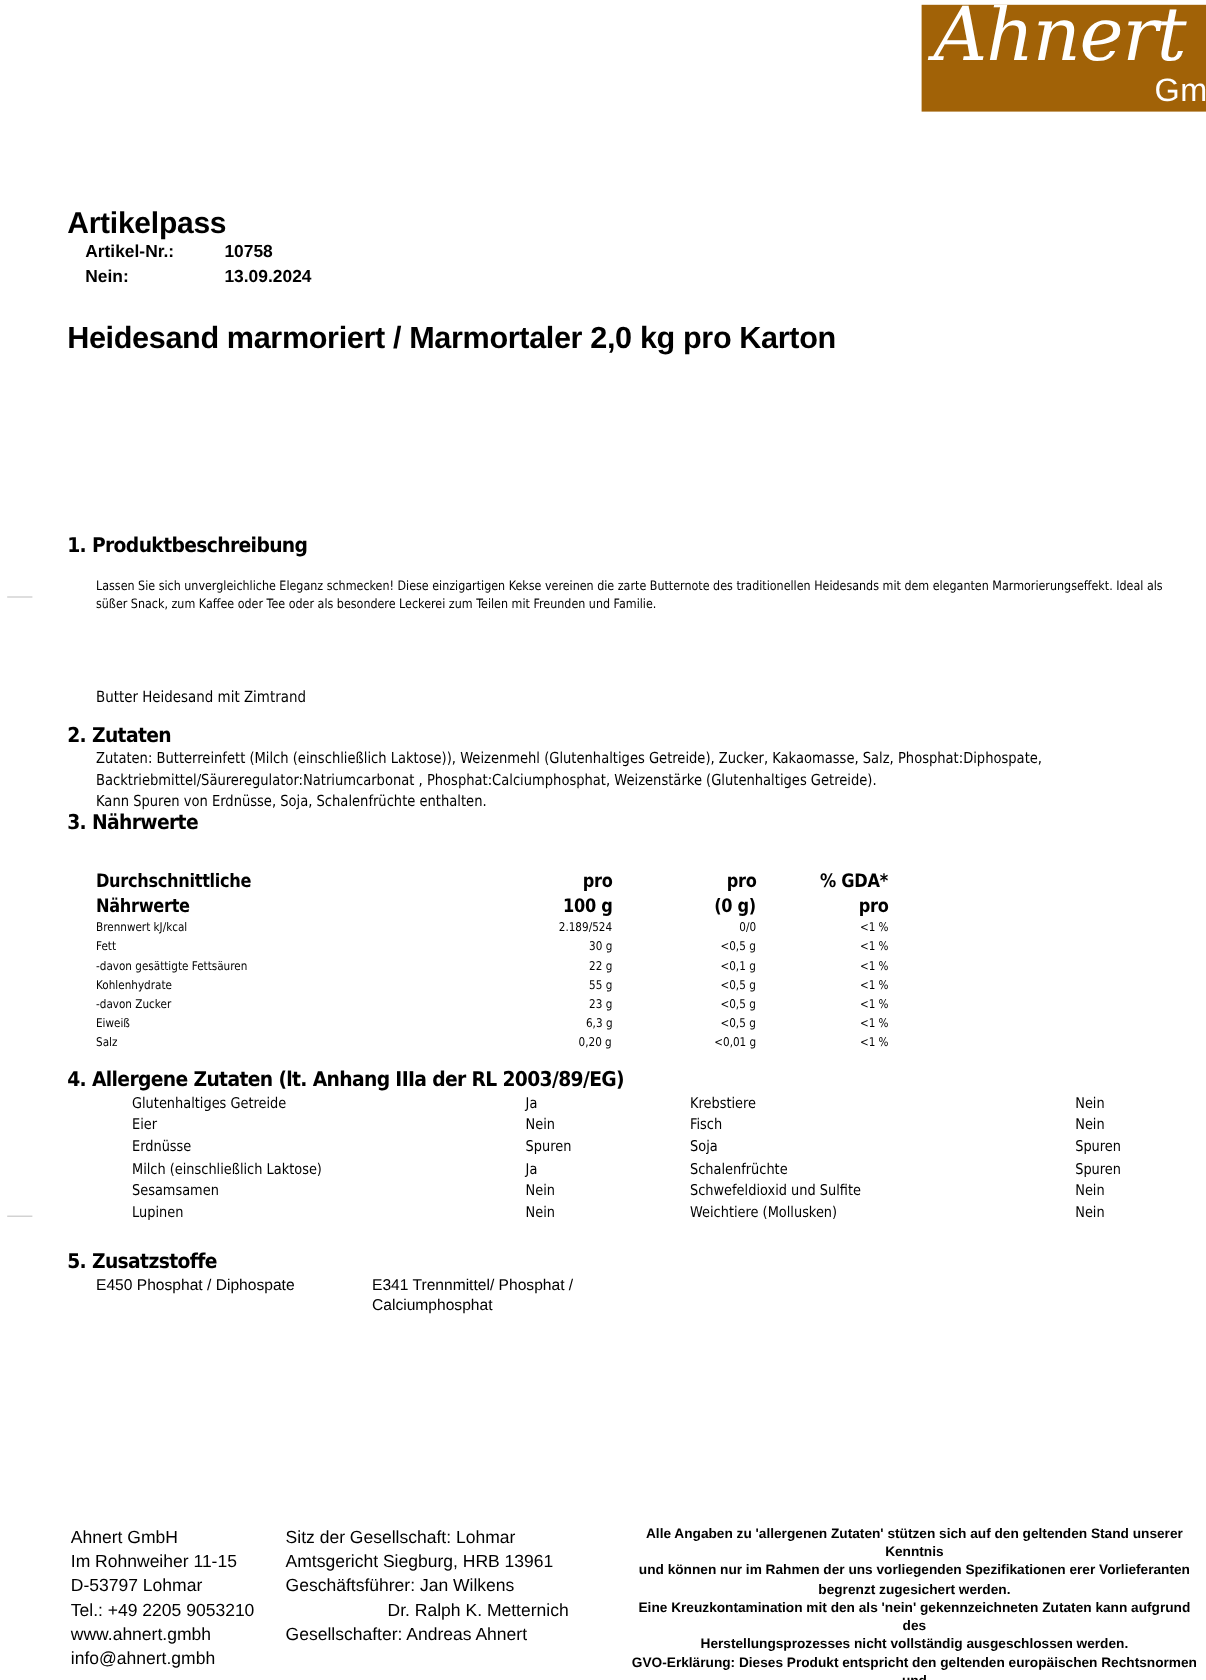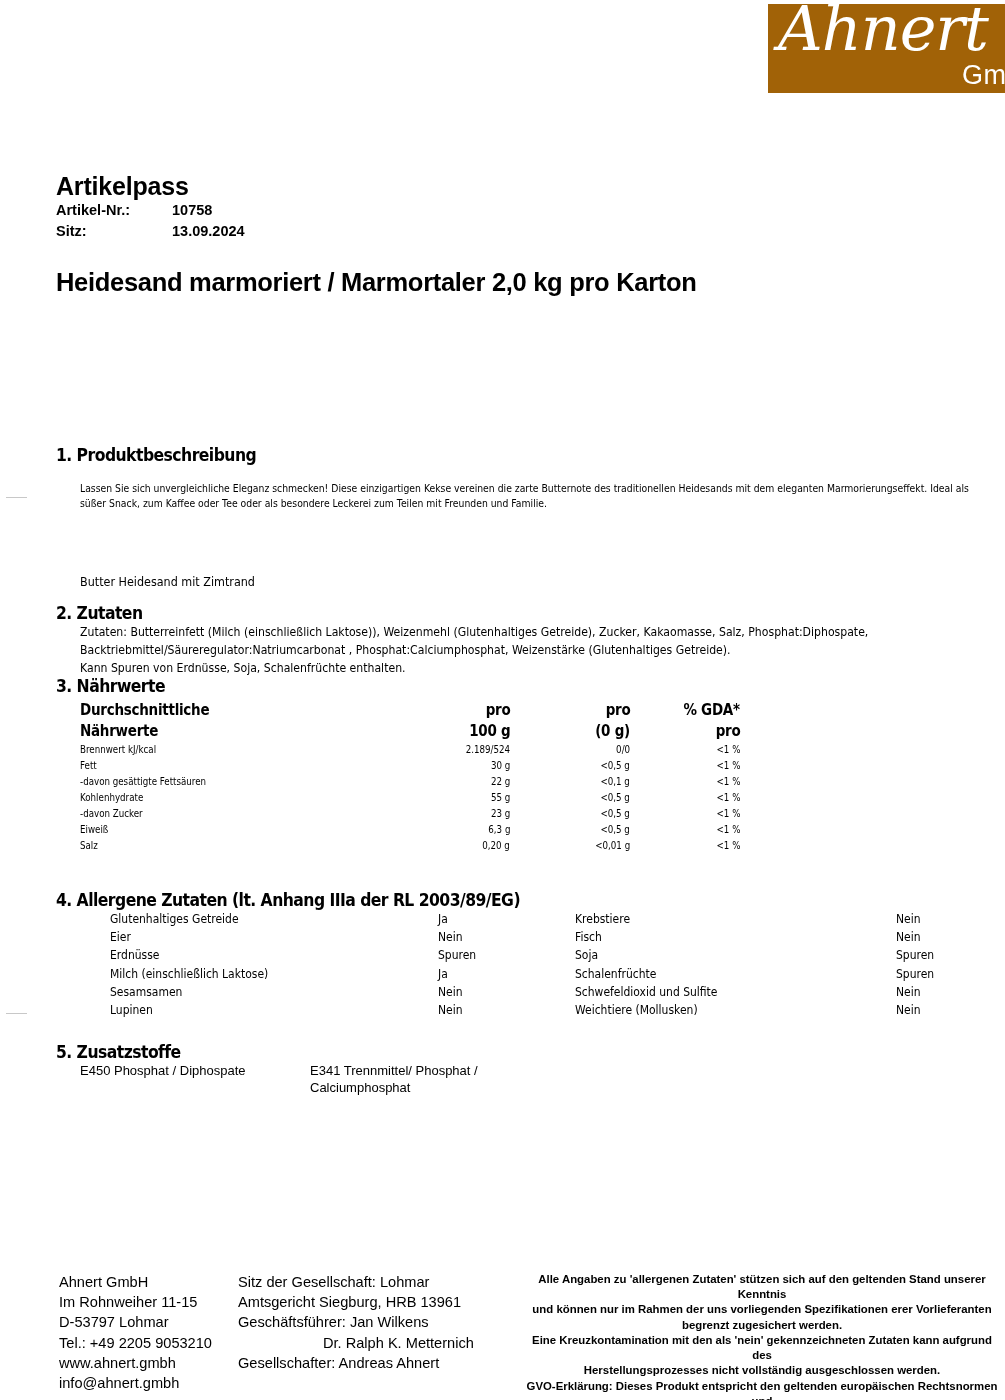--- a/index.html
+++ b/index.html
@@ -65,20 +65,21 @@
     font-size: 25px;
     font-weight: bold;
     line-height: 1.12;
     letter-spacing: -0.2px;
   }
   .hdr-row {
     font-size: 14.5px;
     font-weight: bold;
     line-height: 1.45;
     white-space: nowrap;
+    margin-left: 15px;
   }
   .hdr-label { display: inline-block; width: 116px; }
   .hdr-value { display: inline-block; }
 
   #product-title {
     position: absolute;
     left: 56px;
     top: 268px;
     font-size: 25.5px;
     font-weight: bold;
@@ -131,21 +132,21 @@
     line-height: 1.42;
     transform: scaleX(0.86);
     transform-origin: left top;
   }
   #zutaten-text div { white-space: nowrap; }
 
   
   #nutrition {
     position: absolute;
     left: 80px;
-    top: 700px;
+    top: 724px;
     width: 660px;
     font-family: "DejaVu Sans", sans-serif;
   }
   #nutrition table { border-collapse: collapse; width: 660px; }
   #nutrition th, #nutrition td {
     padding: 0;
     vertical-align: top;
     white-space: nowrap;
   }
   #nutrition thead th {
@@ -250,21 +251,21 @@
 
 <div class="margin-tick" style="top:497px;"></div>
 <div class="margin-tick" style="top:1013px;"></div>
 
 <div id="doc-header">
   <div id="doc-title">Artikelpass</div>
   <div class="hdr-row">
     <span class="hdr-label">Artikel-Nr.:</span><span class="hdr-value">10758</span>
   </div>
   <div class="hdr-row">
-    <span class="hdr-label">Sitz:</span><span class="hdr-value">13.09.2024</span>
+    <span class="hdr-label">Nein:</span><span class="hdr-value">13.09.2024</span>
   </div>
 </div>
 
 <div id="product-title">Heidesand marmoriert / Marmortaler 2,0 kg pro Karton</div>
 
 <div class="section-heading" style="left:56px; top:445px;">1. Produktbeschreibung</div>
 
 <div id="desc-text">Lassen Sie sich unvergleichliche Eleganz schmecken! Diese einzigartigen Kekse vereinen die zarte Butternote des traditionellen Heidesands mit dem eleganten Marmorierungseffekt. Ideal als süßer Snack, zum Kaffee oder Tee oder als besondere Leckerei zum Teilen mit Freunden und Familie.</div>
 
 <div id="subdesc">Butter Heidesand mit Zimtrand</div>

